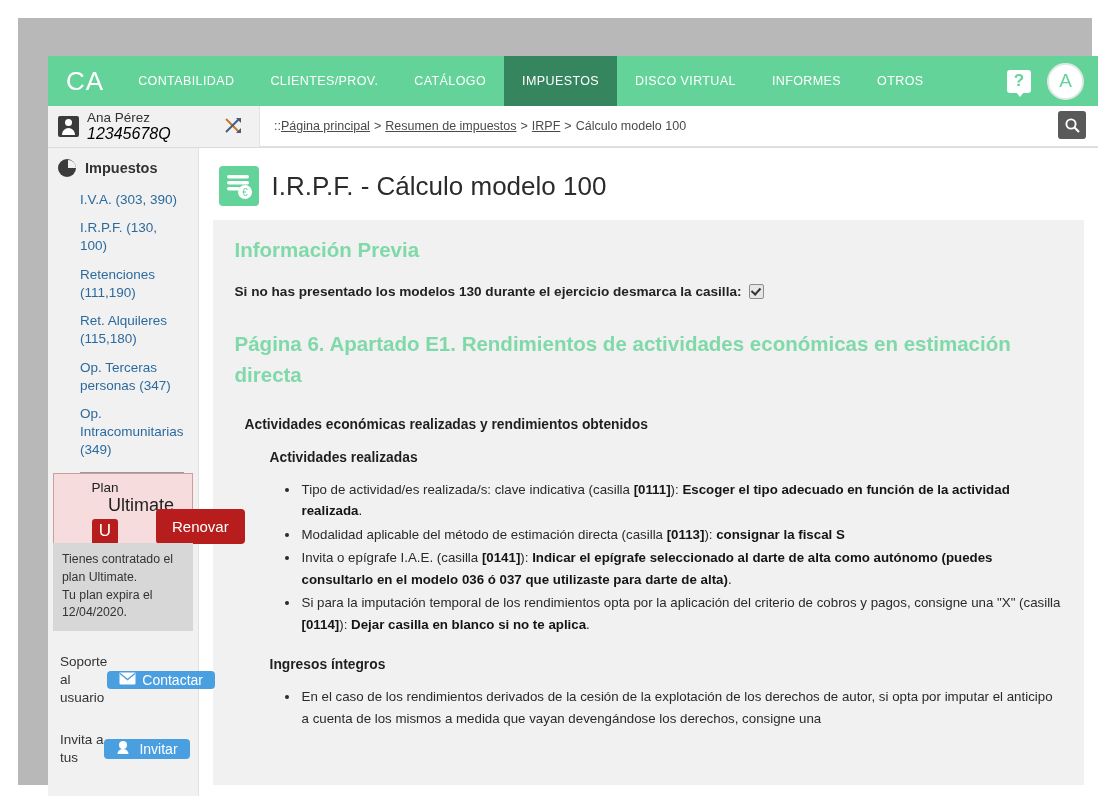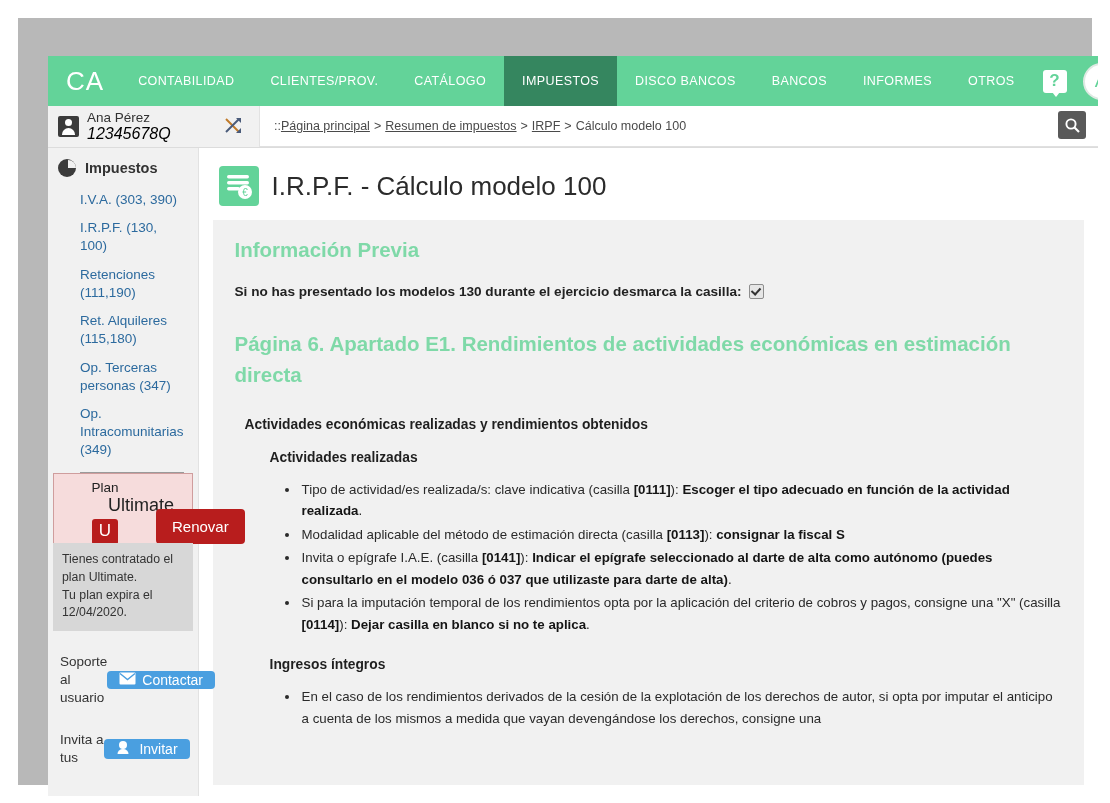--- a/index.html
+++ b/index.html
@@ -427,22 +427,21 @@
 <div id="screen">
   <div id="frame">
     <div id="app">
 
       <div class="navbar">
         <div class="brand">CA</div>
         <div class="nav-item">CONTABILIDAD</div>
         <div class="nav-item">CLIENTES/PROV.</div>
         <div class="nav-item">CATÁLOGO</div>
         <div class="nav-item active">IMPUESTOS</div>
-        <div class="nav-item">DISCO BANCOS</div>
-        <div class="nav-item">BANCOS</div>
+        <div class="nav-item">DISCO VIRTUAL</div>
         <div class="nav-item">INFORMES</div>
         <div class="nav-item">OTROS</div>
         <div class="nav-spacer"></div>
         <div class="nav-help">
           <div class="help-badge">?</div>
         </div>
         <div class="nav-avatar">
           <div class="avatar-circle">A</div>
         </div>
       </div>

